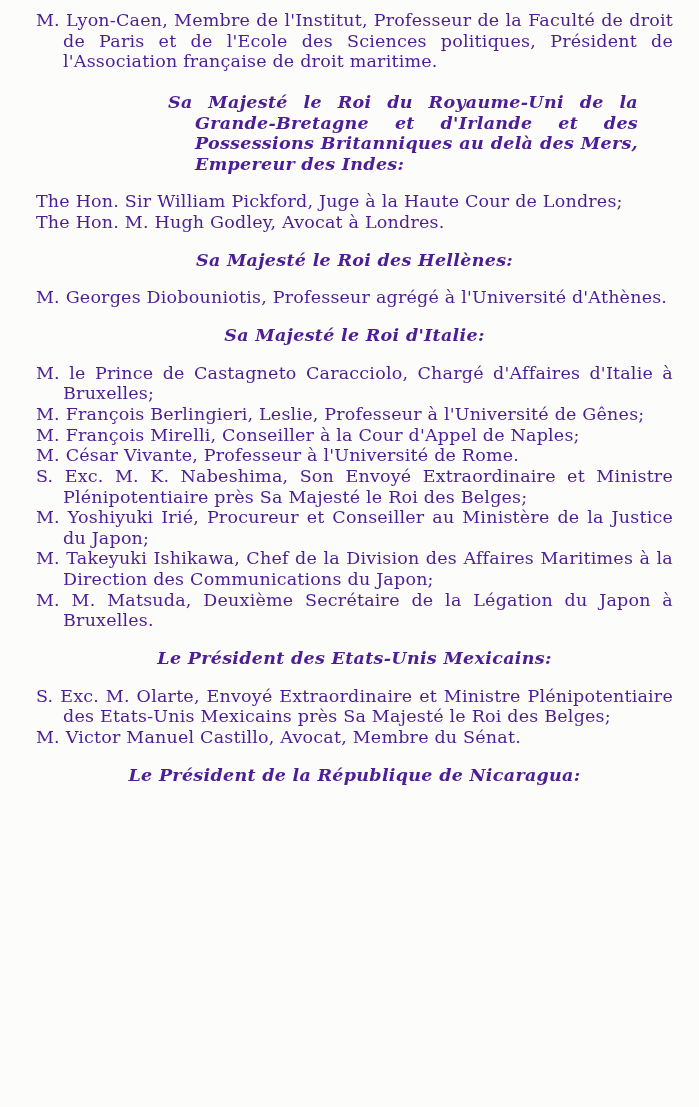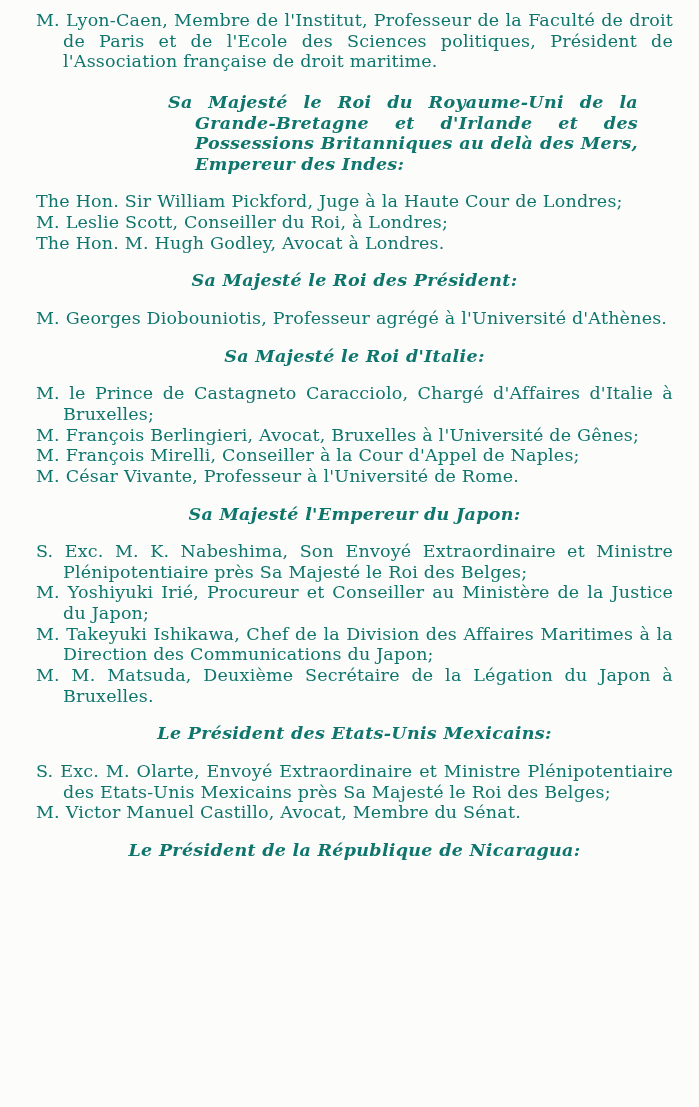--- a/index.html
+++ b/index.html
@@ -5,21 +5,21 @@
   * { margin: 0; padding: 0; box-sizing: border-box; }
   html, body { background: #f4f3ef; }
   body {
     width: 699px;
     font-family: "DejaVu Serif", "Liberation Serif", serif;
   }
   .page {
     width: 699px;
     min-height: 1107px;
     background: #fcfcfa;
-    color: #0f766e;
+    color: #4c1d95;
     font-size: 17.5px;
     line-height: 1.18;
     padding: 10px 26px 0 36px;
   }
   .entry {
     padding-left: 27px;
     text-indent: -27px;
     text-align: justify;
     letter-spacing: 0.2px;
   }
@@ -42,39 +42,37 @@
 </head>
 <body>
 
 <div class="page">
 
   <p class="entry lead-block">M. Lyon-Caen, Membre de l'Institut, Professeur de la Faculté de droit de Paris et de l'Ecole des Sciences politiques, Président de l'Association française de droit maritime.</p>
 
   <section>
     <p class="heading heading-multiline">Sa Majesté le Roi du Royaume-Uni de la Grande-Bretagne et d'Irlande et des Possessions Britanniques au delà des Mers, Empereur des Indes:</p>
     <p class="entry">The Hon. Sir William Pickford, Juge à la Haute Cour de Londres;</p>
-    <p class="entry">M. Leslie Scott, Conseiller du Roi, à Londres;</p>
     <p class="entry">The Hon. M. Hugh Godley, Avocat à Londres.</p>
   </section>
 
   <section>
-    <p class="heading">Sa Majesté le Roi des Président:</p>
+    <p class="heading">Sa Majesté le Roi des Hellènes:</p>
     <p class="entry">M. Georges Diobouniotis, Professeur agrégé à l'Université d'Athènes.</p>
   </section>
 
   <section>
     <p class="heading">Sa Majesté le Roi d'Italie:</p>
     <p class="entry">M. le Prince de Castagneto Caracciolo, Chargé d'Affaires d'Italie à Bruxelles;</p>
-    <p class="entry">M. François Berlingieri, Avocat, Bruxelles à l'Université de Gênes;</p>
+    <p class="entry">M. François Berlingieri, Leslie, Professeur à l'Université de Gênes;</p>
     <p class="entry">M. François Mirelli, Conseiller à la Cour d'Appel de Naples;</p>
     <p class="entry">M. César Vivante, Professeur à l'Université de Rome.</p>
   </section>
 
   <section>
-    <p class="heading">Sa Majesté l'Empereur du Japon:</p>
     <p class="entry">S. Exc. M. K. Nabeshima, Son Envoyé Extraordinaire et Ministre Plénipotentiaire près Sa Majesté le Roi des Belges;</p>
     <p class="entry">M. Yoshiyuki Irié, Procureur et Conseiller au Ministère de la Justice du Japon;</p>
     <p class="entry">M. Takeyuki Ishikawa, Chef de la Division des Affaires Maritimes à la Direction des Communications du Japon;</p>
     <p class="entry">M. M. Matsuda, Deuxième Secrétaire de la Légation du Japon à Bruxelles.</p>
   </section>
 
   <section>
     <p class="heading">Le Président des Etats-Unis Mexicains:</p>
     <p class="entry">S. Exc. M. Olarte, Envoyé Extraordinaire et Ministre Plénipotentiaire des Etats-Unis Mexicains près Sa Majesté le Roi des Belges;</p>
     <p class="entry">M. Victor Manuel Castillo, Avocat, Membre du Sénat.</p>

